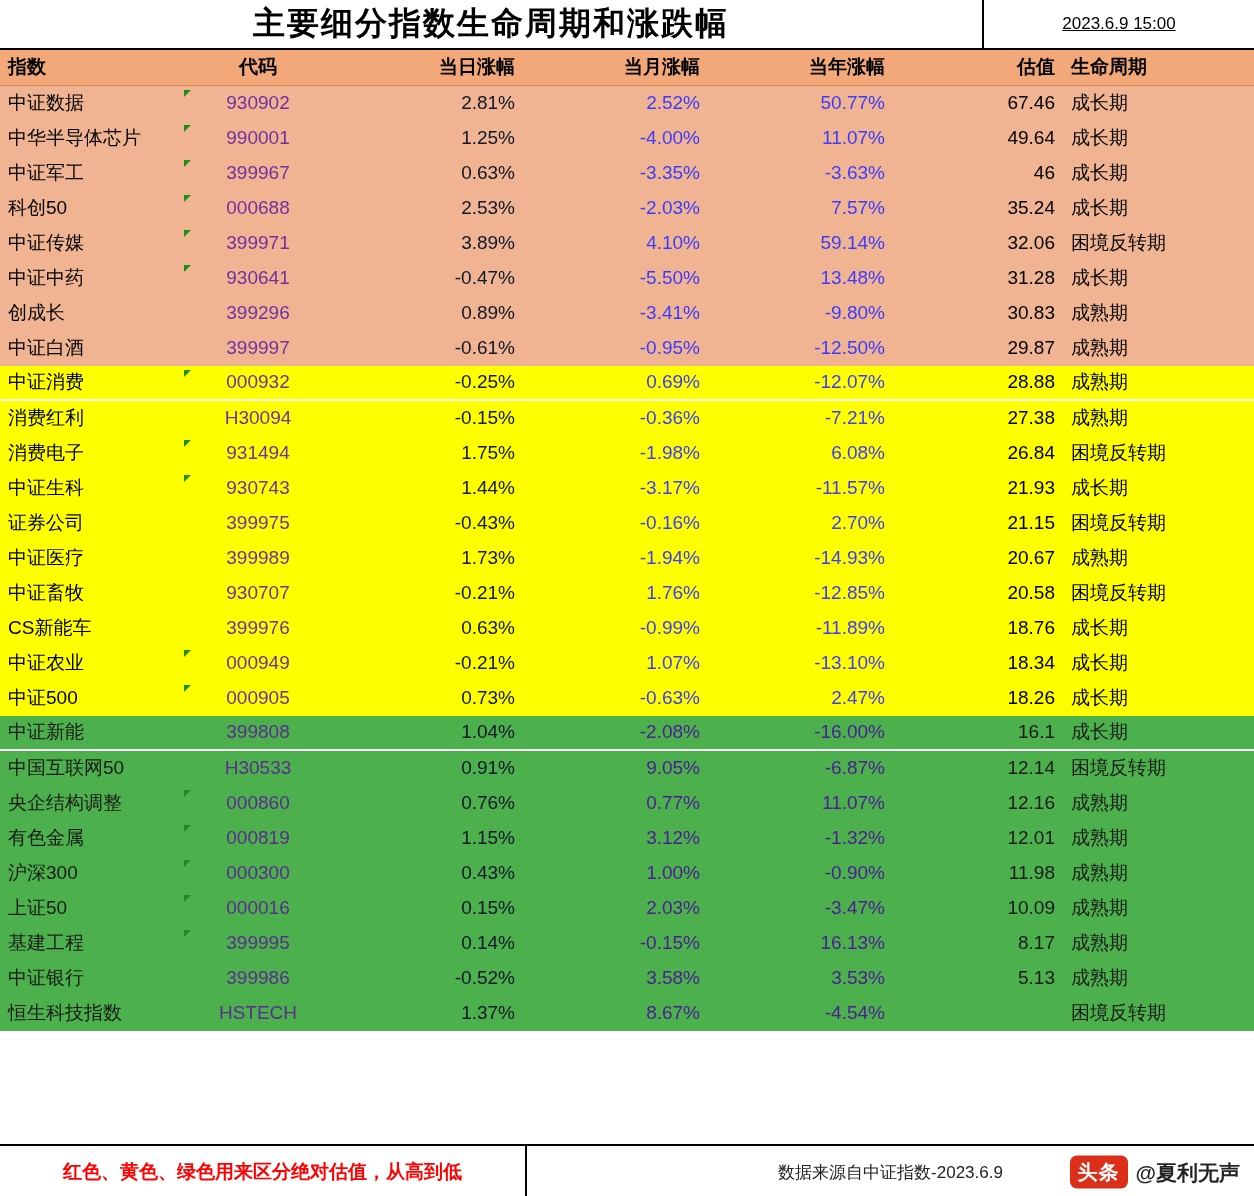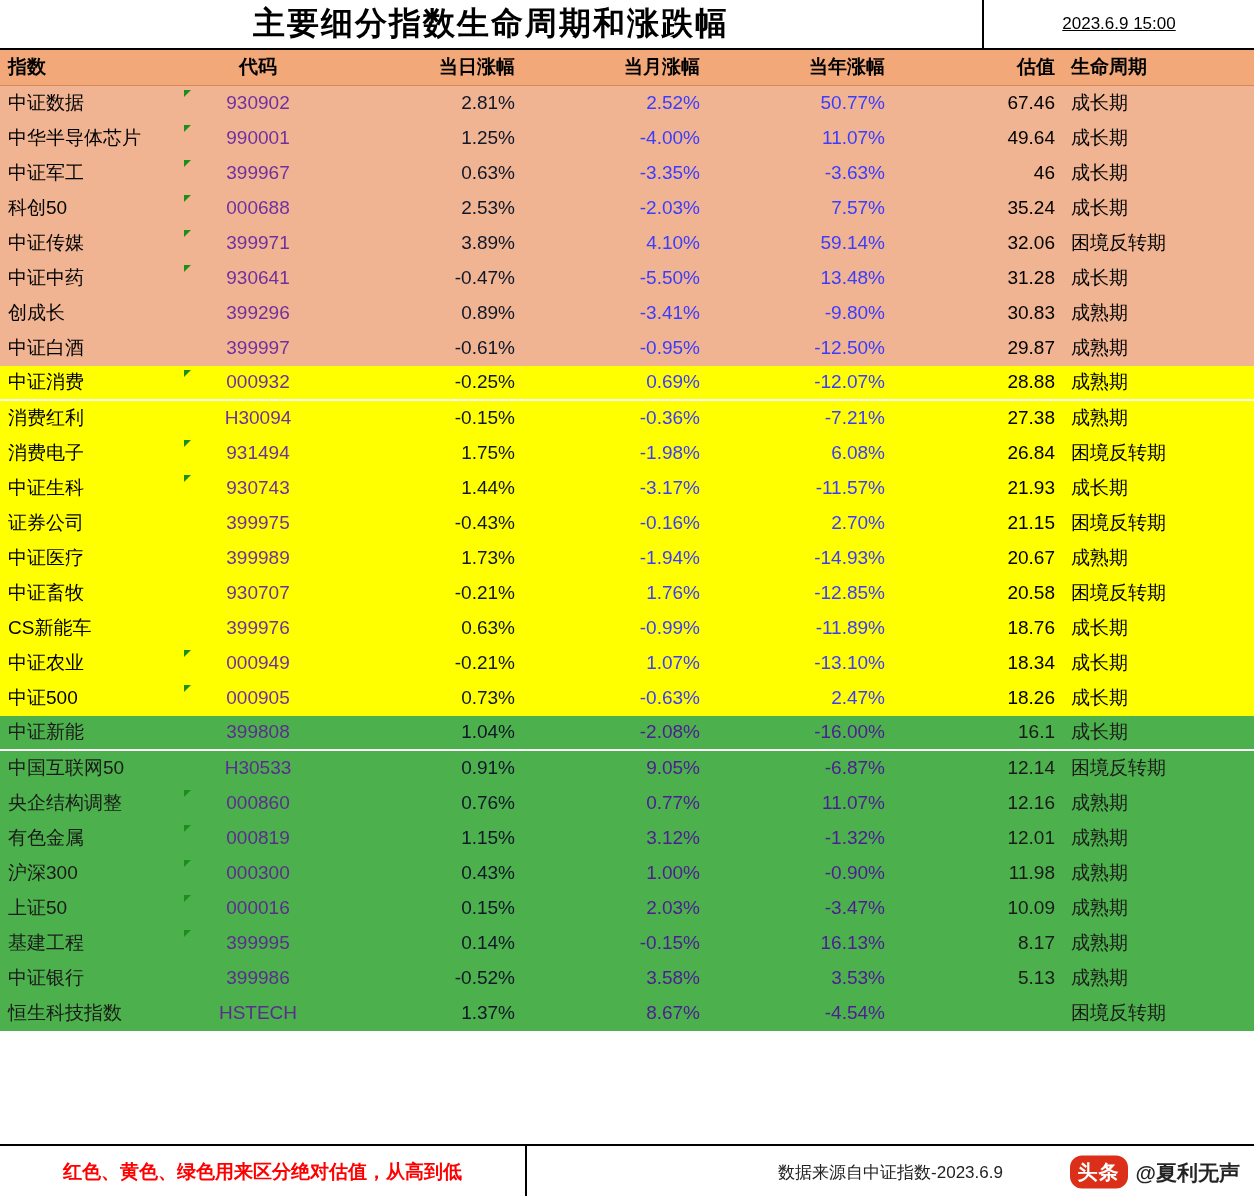--- a/index.html
+++ b/index.html
@@ -149,21 +149,21 @@
     align-items: center;
     gap: 8px;
     opacity: 0.92;
   }
   .wm-logo {
     background: #d81e06;
     color: #fff;
     font-weight: bold;
     font-size: 20px;
     padding: 3px 8px;
-    border-radius: 12px;
+    border-radius: 7px;
     letter-spacing: 1px;
     font-family: "DejaVu Sans", sans-serif;
   }
   .wm-text {
     font-size: 21px;
     color: #111;
     font-weight: bold;
   }
   .table-wrap {
     height: 1094px;

